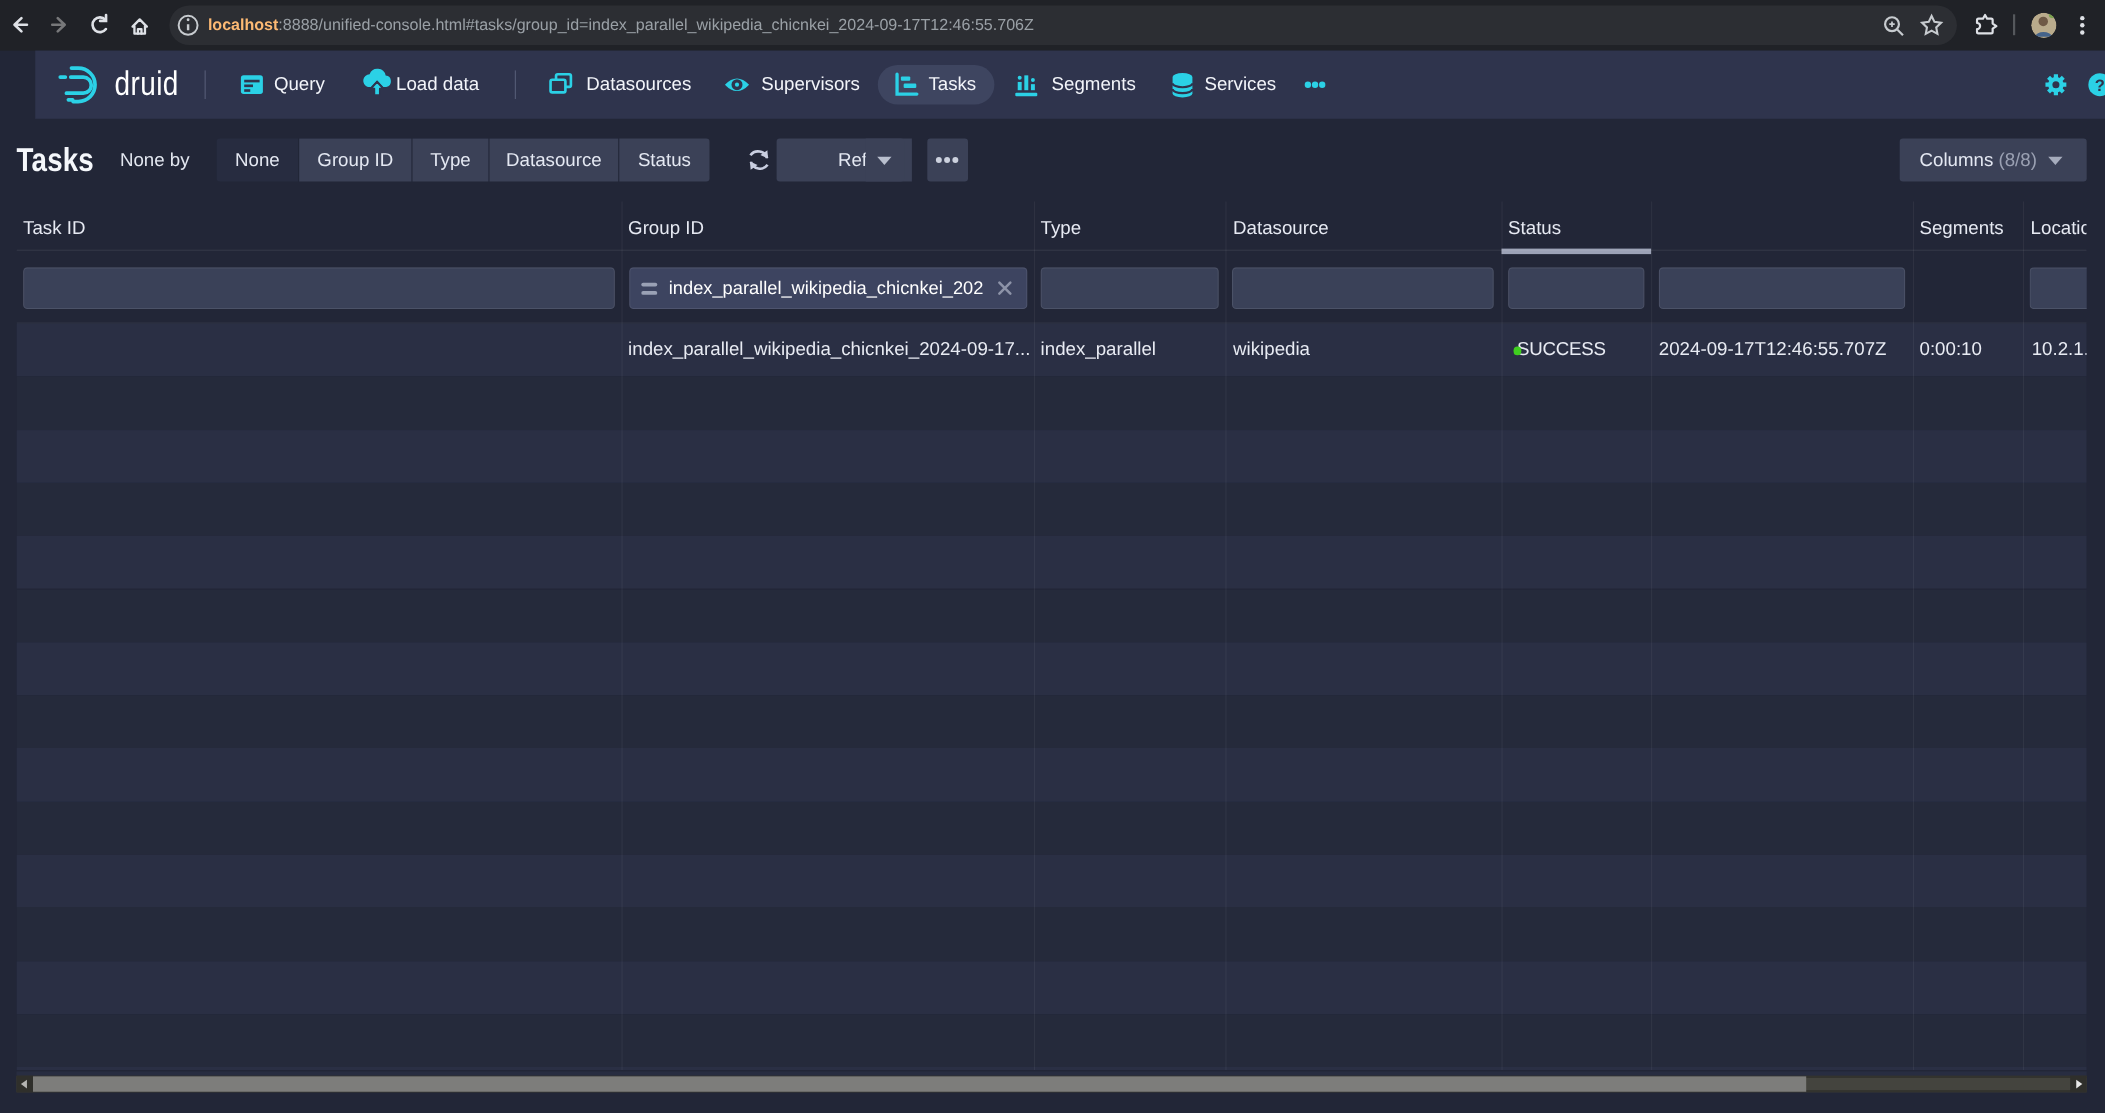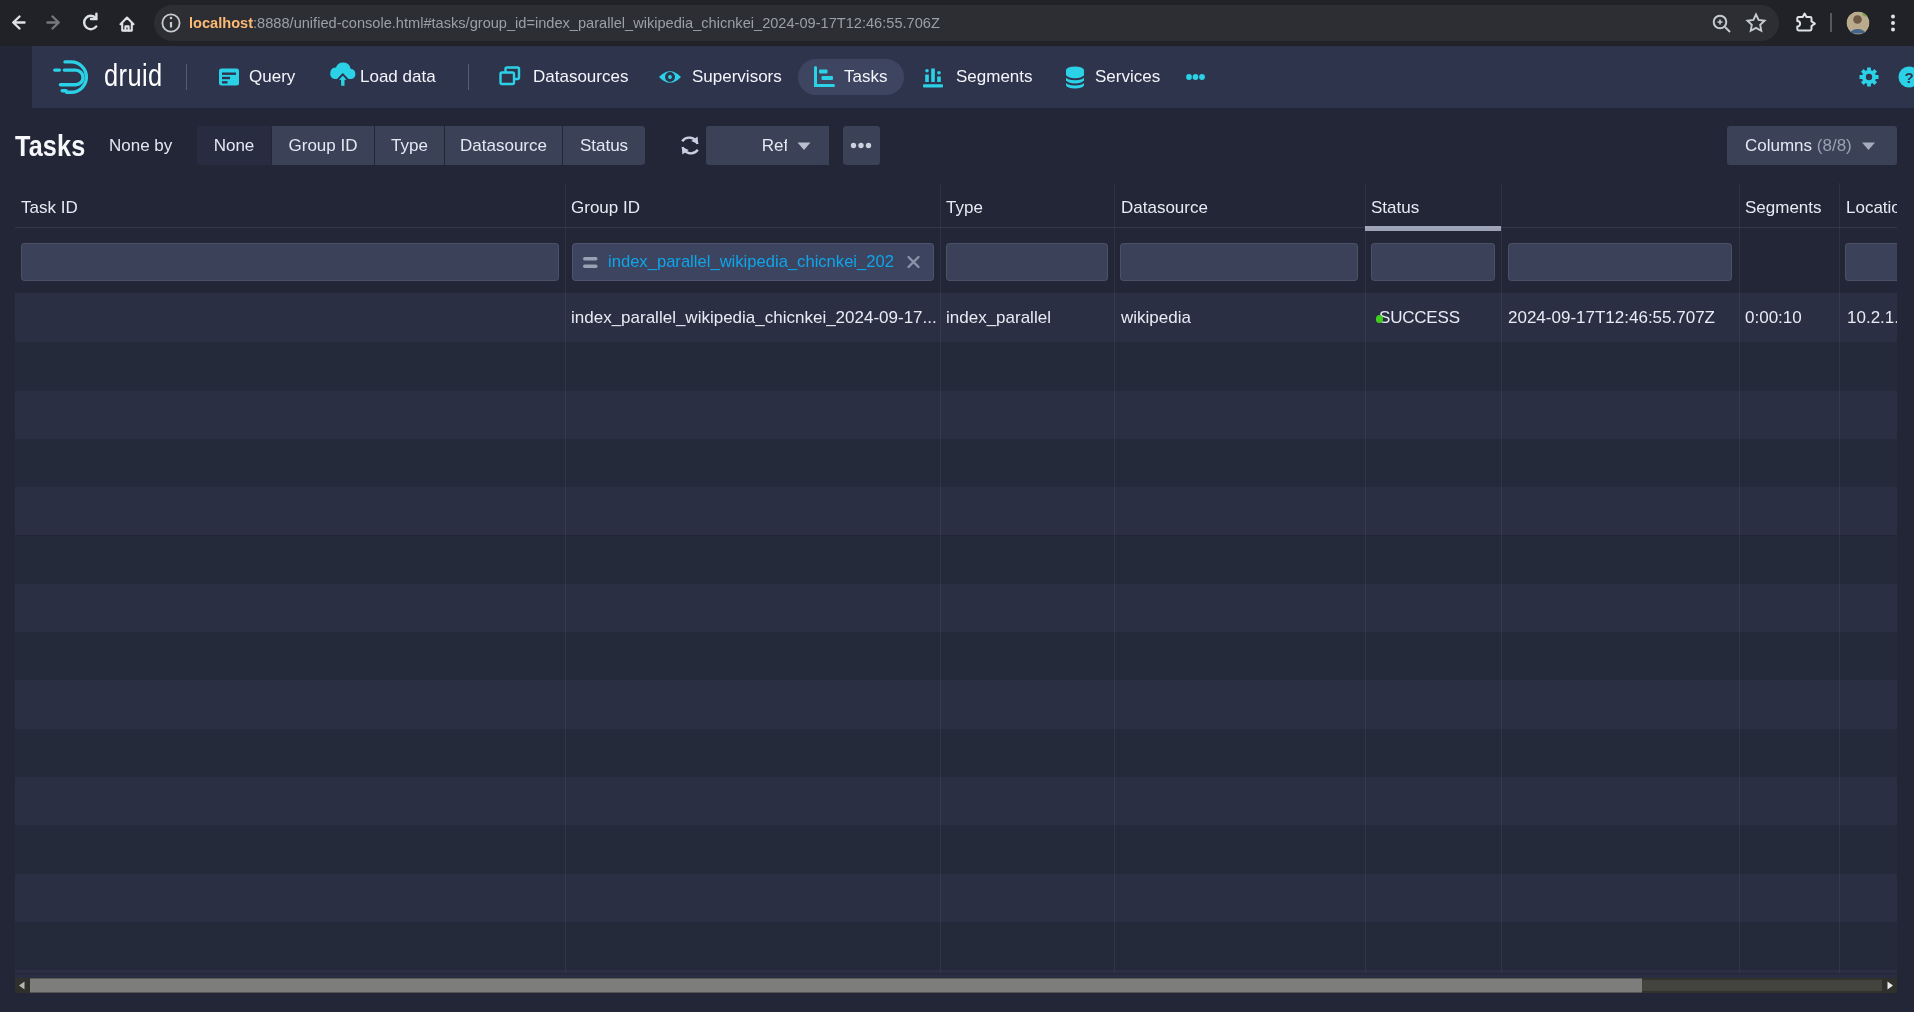--- a/index.html
+++ b/index.html
@@ -246,21 +246,21 @@
     <div class="abs" style="left:0; top:110px; width:1882px; height:1px; background:rgba(255,255,255,0.05);"></div>
 
     <div class="finput" style="left:6px;    width:538px"></div>
     <div class="finput" style="left:557px;  width:362px; background:#3d4460;"></div>
     <div class="finput" style="left:931px;  width:162px"></div>
     <div class="finput" style="left:1105px; width:238px"></div>
     <div class="finput" style="left:1356px; width:124px"></div>
     <div class="finput" style="left:1493px; width:224px"></div>
     <div class="finput" style="left:1830px; width:60px; border-radius:4px 0 0 4px; border-right:none;"></div>
 
-    <div class="abs" style="left:593px; top:60px; height:38px; line-height:38px; font-size:16.6px; color:#0ea5e9; white-space:nowrap;">index_parallel_wikipedia_chicnkei_202</div>
+    <div class="abs" style="left:593px; top:60px; height:38px; line-height:38px; font-size:16.6px; color:#ffffff; white-space:nowrap;">index_parallel_wikipedia_chicnkei_202</div>
 
     <div class="vline" style="left:550px"></div>
     <div class="vline" style="left:925px"></div>
     <div class="vline" style="left:1099px"></div>
     <div class="vline" style="left:1350px"></div>
     <div class="vline" style="left:1486px"></div>
     <div class="vline" style="left:1724px"></div>
     <div class="vline" style="left:1824px"></div>
     <svg id="tblicons" class="abs" style="left:0;top:0" width="1882" height="790">
       <g fill="#9aa1b5">

